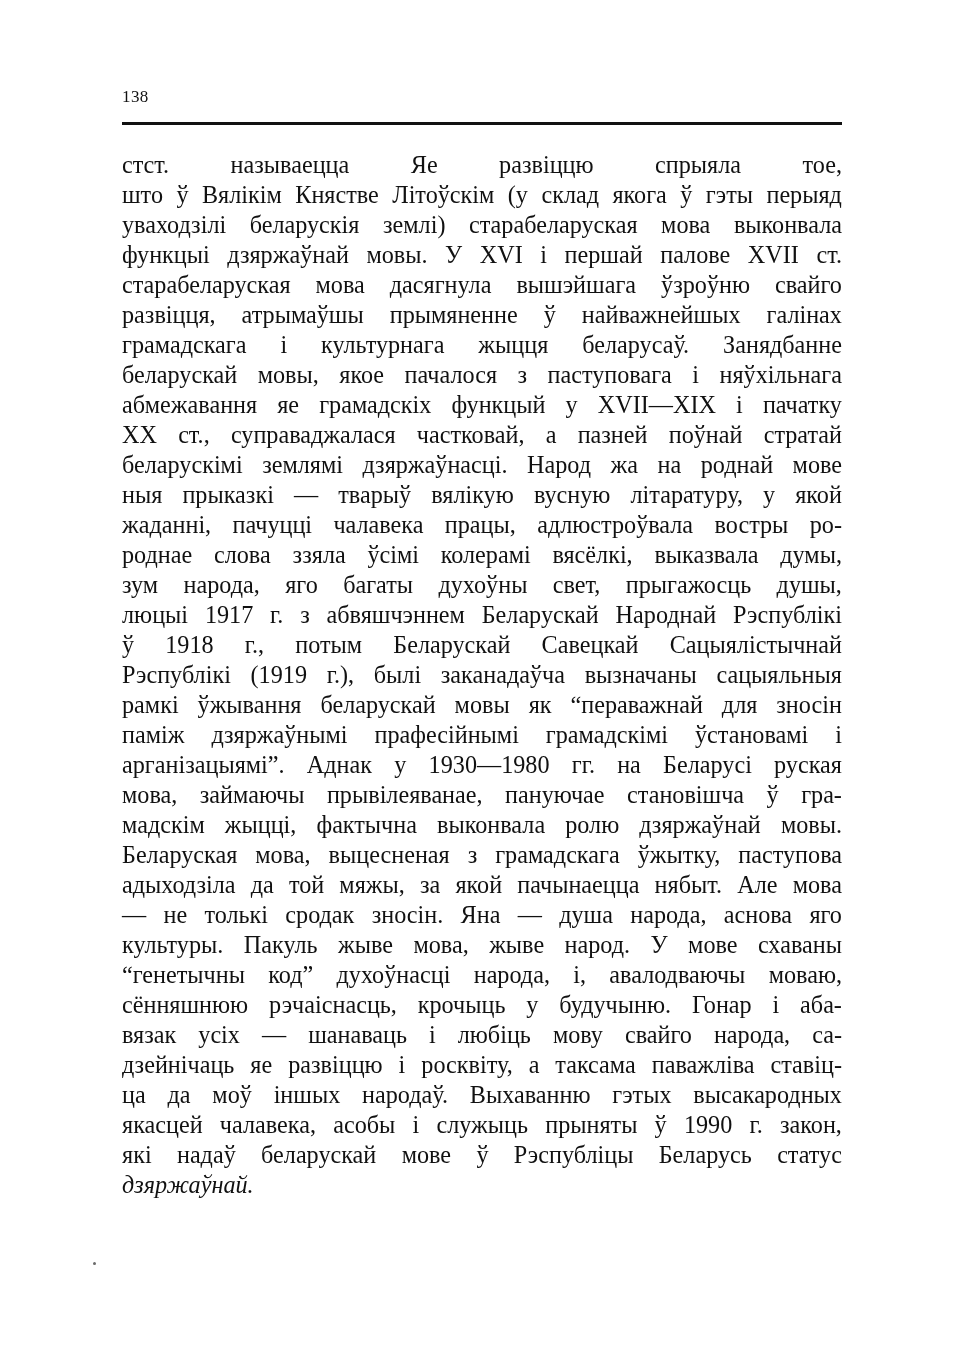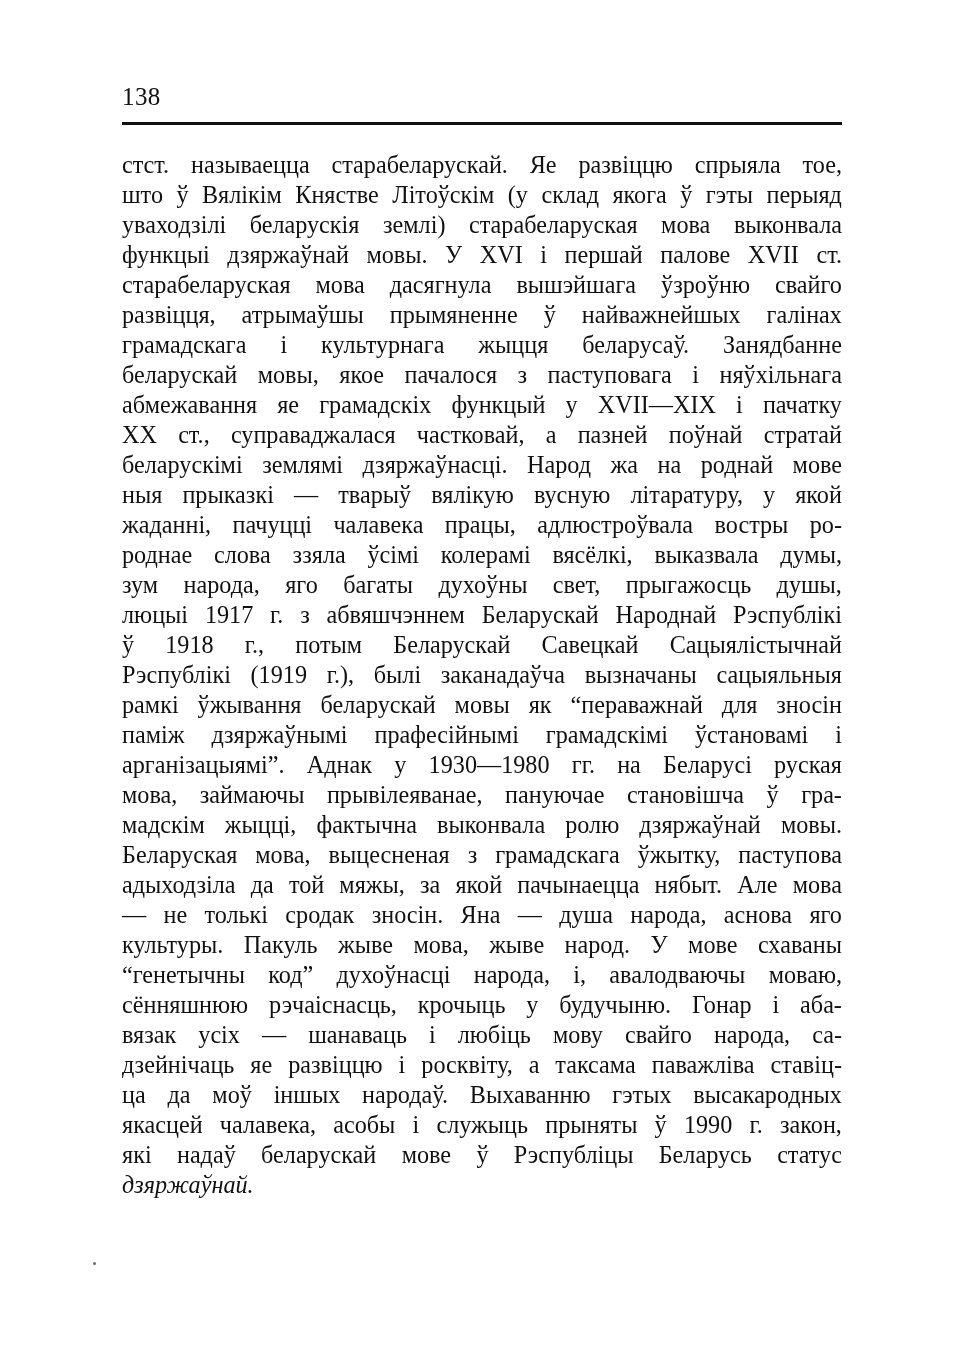--- a/index.html
+++ b/index.html
@@ -13,21 +13,21 @@
     height: 1362px;
     background: #ffffff;
     overflow: hidden;
     font-family: "Liberation Serif", "DejaVu Serif", serif;
     color: #111111;
   }
   .page-number {
     position: absolute;
     left: 122px;
     top: 82px;
-    font-size: 25px;
+    font-size: 17px;
     line-height: 30px;
     letter-spacing: 0.4px;
     color: #111111;
   }
   .header-rule {
     position: absolute;
     left: 122px;
     top: 122px;
     width: 720px;
     height: 3px;
@@ -78,21 +78,20 @@
 <div class="page">
 
   <div class="page-number">138</div>
 
   <div class="header-rule"></div>
 
   <div class="body-text">
       <div class="text-line justify">
         <span>стст.</span>
         <span>называецца</span>
-        <span>старабеларускай.</span>
         <span>Яе</span>
         <span>развіццю</span>
         <span>спрыяла</span>
         <span>тое,</span>
       </div>
       <div class="text-line justify">
         <span>што</span>
         <span>ў</span>
         <span>Вялікім</span>
         <span>Княстве</span>

